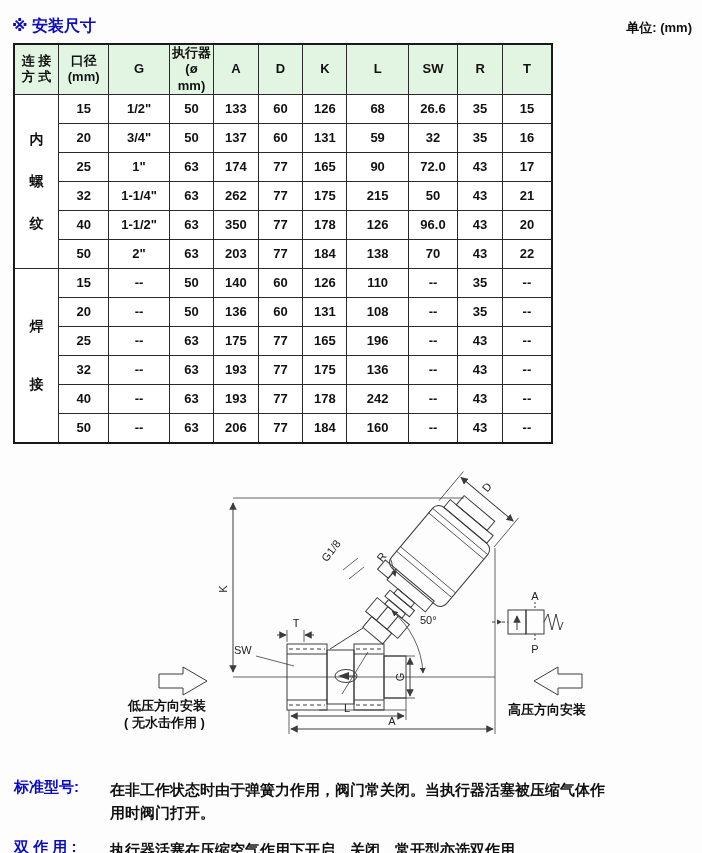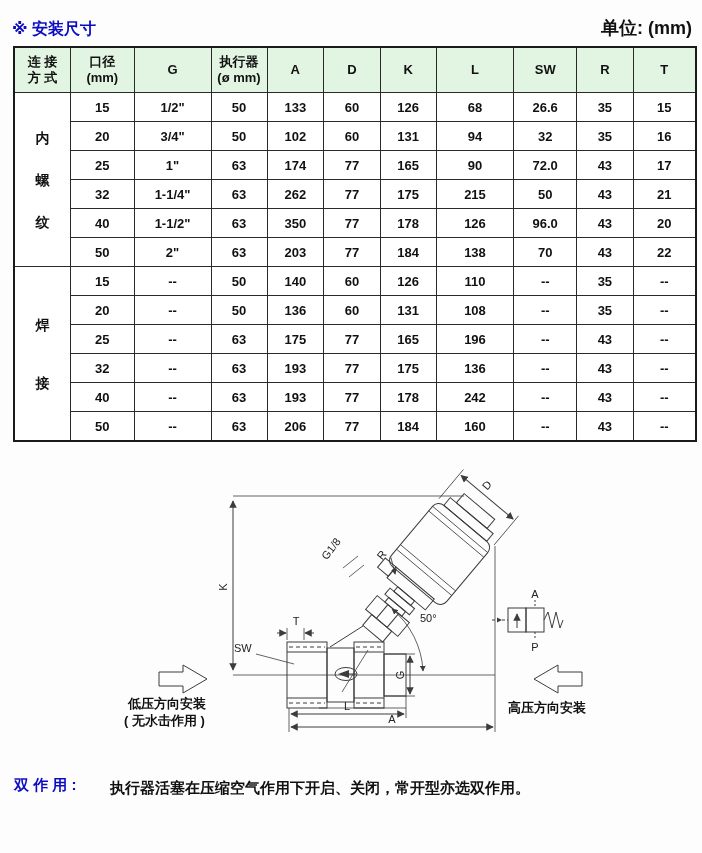--- a/index.html
+++ b/index.html
@@ -1,20 +1,20 @@
 <!DOCTYPE html>
 <html><head>
 <meta charset="utf-8">
 <style>
   html,body{margin:0;padding:0;background:#fdfdfd;}
   body{width:702px;height:853px;font-family:"Liberation Sans","DejaVu Sans",sans-serif;color:#111;overflow:hidden;}
   .topbar{display:flex;justify-content:space-between;align-items:flex-end;margin:16px 10px 6px 12px;}
   .title{color:#0b0bc4;font-weight:bold;font-size:16px;}
-  .unit{font-weight:bold;font-size:18px;color:#111;}
-  table.spec{border-collapse:collapse;table-layout:fixed;width:684px;margin:2px 0 0 13px;border:2px solid #1a1a1a;}
+  .unit{font-weight:bold;font-size:13px;color:#111;}
+  table.spec{border-collapse:collapse;table-layout:fixed;width:540px;margin:2px 0 0 13px;border:2px solid #1a1a1a;}
   table.spec th,table.spec td{border:1px solid #2a2a2a;text-align:center;vertical-align:middle;padding:0;}
   table.spec thead th{background:#e2f4e2;height:44px;font-size:13px;font-weight:bold;line-height:1.25;}
   table.spec tbody td{height:28px;font-size:13px;font-weight:bold;background:#fff;}
   table.spec tbody th.sec{background:#fff;font-size:14px;font-weight:bold;}
   .vlabel{display:flex;flex-direction:column;align-items:center;justify-content:center;height:100%;}
   .vlabel span{display:block;line-height:1;}
   .vlabel.n3 span{margin:14px 0;}
   .vlabel.n2 span{margin:22px 0;}
   .drawing{margin:8px 0 0 16px;}
   svg text{font-family:"Liberation Sans","DejaVu Sans",sans-serif;}
@@ -104,24 +104,24 @@
         <td>126</td>
         <td>68</td>
         <td>26.6</td>
         <td>35</td>
         <td>15</td>
       </tr>
       <tr>
         <td>20</td>
         <td>3/4"</td>
         <td>50</td>
-        <td>102</td>
+        <td>137</td>
         <td>60</td>
         <td>131</td>
-        <td>94</td>
+        <td>59</td>
         <td>32</td>
         <td>35</td>
         <td>16</td>
       </tr>
       <tr>
         <td>25</td>
         <td>1"</td>
         <td>63</td>
         <td>174</td>
         <td>77</td>
@@ -357,16 +357,20 @@
     </g>
 
     <polygon points="566,222 542,222 542,215 518,229 542,243 542,236 566,236"></polygon>
     <text x="492" y="262" class="cjk" stroke="none">高压方向安装</text>
   </g>
 </svg>
 </div>
 
 <div class="notes">
   <div class="note">
+    <div class="nlabel">标准型号:</div>
+    <div class="ntext">在非工作状态时由于弹簧力作用，阀门常关闭。当执行器活塞被压缩气体作用时阀门打开。</div>
+  </div>
+  <div class="note">
     <div class="nlabel">双 作 用 :</div>
     <div class="ntext">执行器活塞在压缩空气作用下开启、关闭，常开型亦选双作用。</div>
   </div>
 </div>
 
 </body></html>

